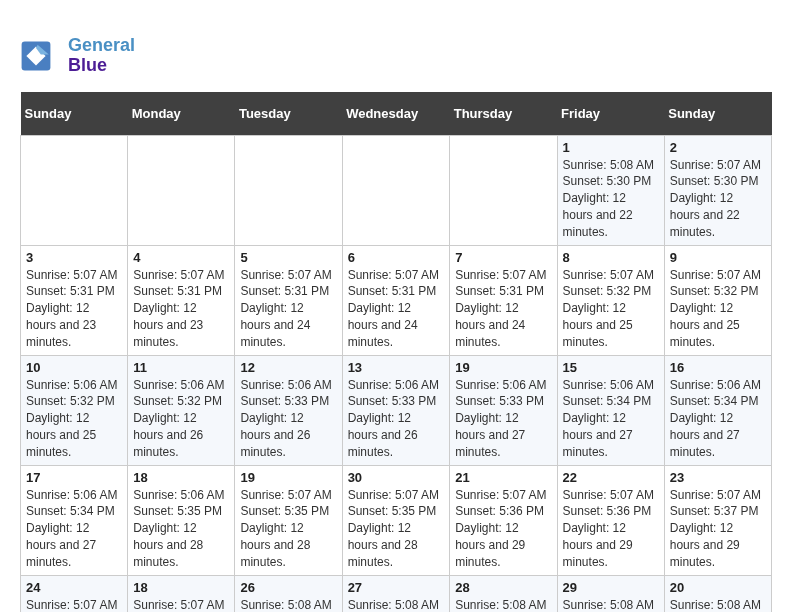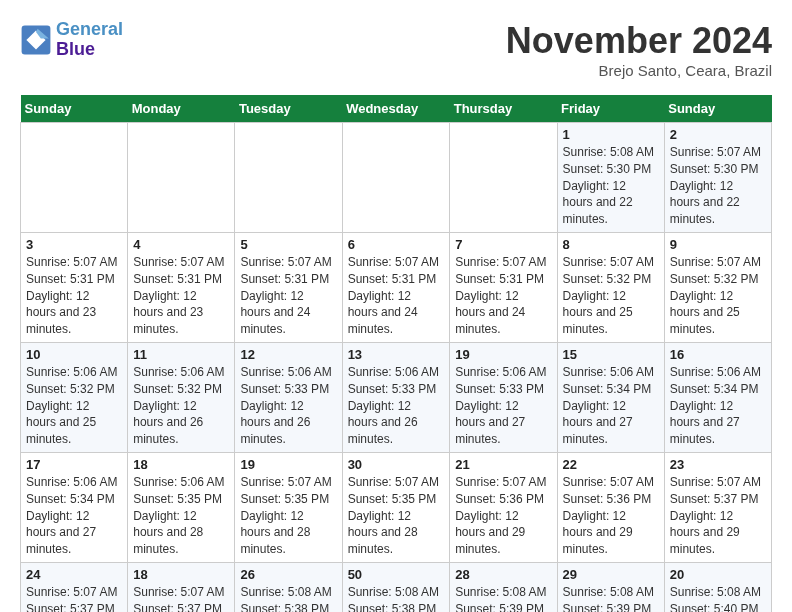--- a/index.html
+++ b/index.html
@@ -12,21 +12,22 @@
     }
     .header {
       display: flex;
       justify-content: space-between;
       align-items: flex-start;
       margin-bottom: 16px;
     }
     .logo {
       display: flex;
       align-items: center;
-      gap: 4px;
+      gap: 16px;
+      margin-top: 16px;
     }
     .logo-text {
       font-size: 18px;
       font-weight: bold;
       color: #333;
       line-height: 1.1;
     }
     .logo-text span {
       color: #4a90c4;
     }
@@ -45,23 +46,23 @@
     .location {
       font-size: 15px;
       color: #555;
     }
     table {
       width: 100%;
       border-collapse: collapse;
       font-size: 11px;
     }
     thead tr th {
-      background-color: #15803d;
+      background-color: #404040;
       color: #fff;
-      padding: 6px 4px;
+      padding: 14px 4px;
       text-align: left;
       font-size: 13px;
       font-weight: bold;
     }
     tbody tr td {
       border: 1px solid #ccc;
       vertical-align: top;
       padding: 4px 5px;
       height: 80px;
       width: 108px;
@@ -97,24 +98,20 @@
     <svg class="logo-icon" viewBox="0 0 40 40">
       <rect x="2" y="2" width="36" height="36" rx="4" fill="#4a7fc1"></rect>
       <polygon points="20,8 32,20 20,32 8,20" fill="#fff"></polygon>
       <polygon points="22,6 36,18 26,18 20,10" fill="#7ab3e0"></polygon>
     </svg>
     <div class="logo-text">
       <div><span>General</span></div>
       <div><span style="color:#4c1d95">Blue</span></div>
     </div>
   </div>
-  <div class="title-block">
-    <div class="month-title">November 2024</div>
-    <div class="location">Brejo Santo, Ceara, Brazil</div>
-  </div>
 </div>
 
 <table>
   <thead>
     <tr>
     <th>Sunday</th>
         <th>Monday</th>
         <th>Tuesday</th>
         <th>Wednesday</th>
         <th>Thursday</th>
@@ -235,21 +232,21 @@
         </td>
         <td>
           <span class="day-num">18</span>
           <div class="day-info">Sunrise: 5:07 AM<br>Sunset: 5:37 PM<br>Daylight: 12 hours and 30 minutes.</div>
         </td>
         <td>
           <span class="day-num">26</span>
           <div class="day-info">Sunrise: 5:08 AM<br>Sunset: 5:38 PM<br>Daylight: 12 hours and 30 minutes.</div>
         </td>
         <td>
-          <span class="day-num">50</span>
+          <span class="day-num">27</span>
           <div class="day-info">Sunrise: 5:08 AM<br>Sunset: 5:38 PM<br>Daylight: 12 hours and 30 minutes.</div>
         </td>
         <td>
           <span class="day-num">28</span>
           <div class="day-info">Sunrise: 5:08 AM<br>Sunset: 5:39 PM<br>Daylight: 12 hours and 30 minutes.</div>
         </td>
         <td>
           <span class="day-num">29</span>
           <div class="day-info">Sunrise: 5:08 AM<br>Sunset: 5:39 PM<br>Daylight: 12 hours and 31 minutes.</div>
         </td>

